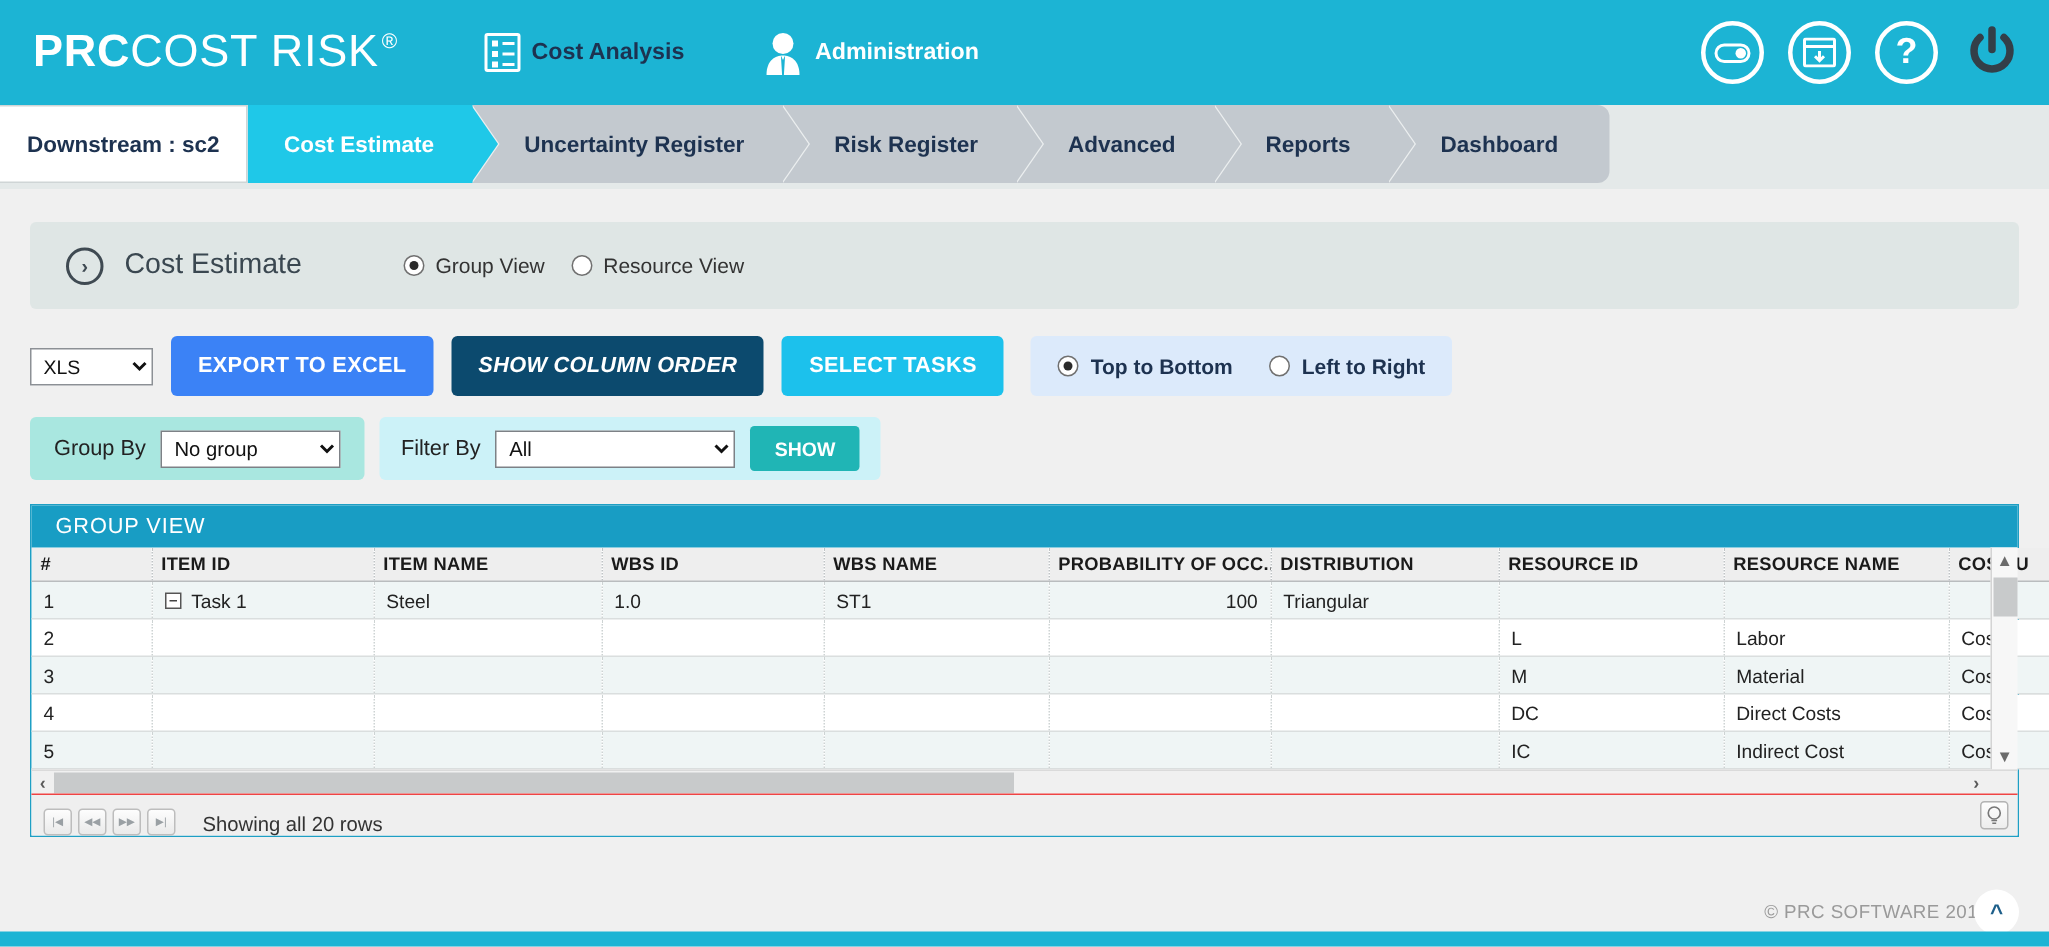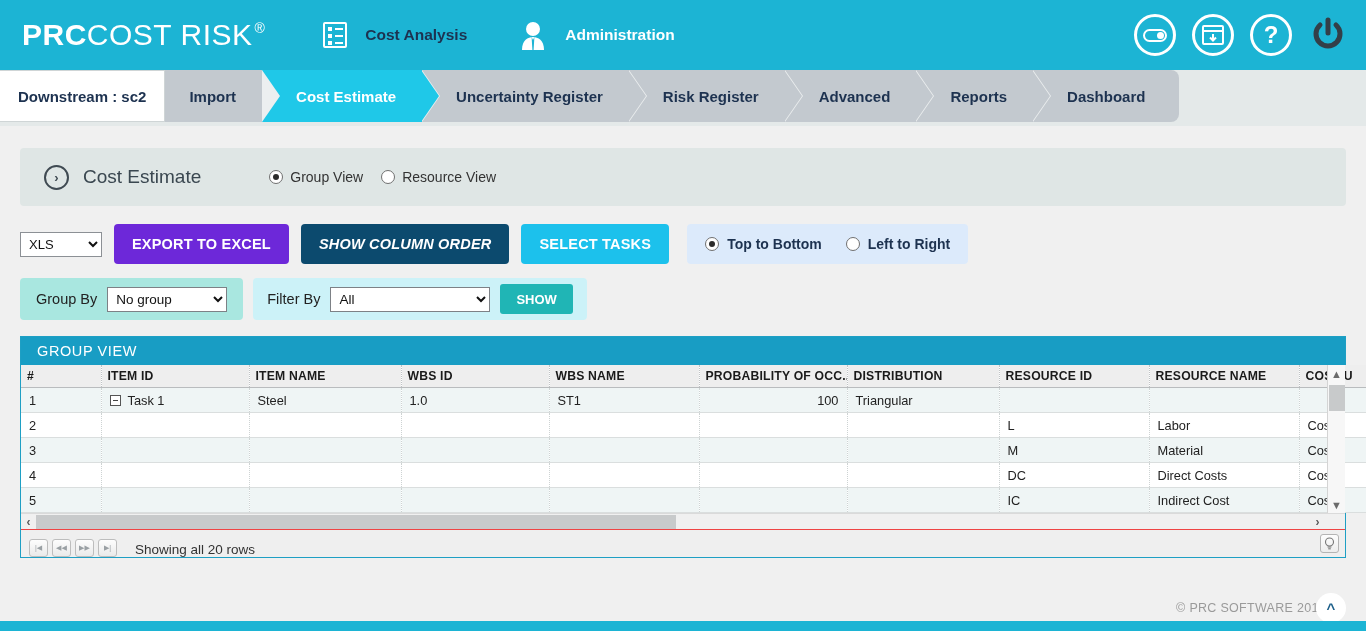--- a/index.html
+++ b/index.html
@@ -21,21 +21,21 @@
   .logo {
     margin-left: 22px;
     font-size: 30px; letter-spacing: 0.5px;
     color: #ffffff; font-weight: 300;
     display: flex; align-items: baseline;
   }
   .logo .bold { font-weight: 700; }
   .logo .reg { font-size: 14px; vertical-align: super; position: relative; top: -12px; margin-left: 2px; }
 
   .navlink {
-    display: flex; align-items: center; gap: 18px;
+    display: flex; align-items: center; gap: 7px;
     margin-left: 58px; cursor: pointer;
   }
   .navlink.admin { margin-left: 52px; }
   .navlink .lbl {
     color: #1d3250; font-weight: bold; font-size: 15.5px;
   }
   .navlink.admin .lbl { color: #ffffff; }
 
   .icon-doc { width: 24px; height: 26px; border: 2px solid #fff; border-radius: 2px; position: relative; }
   .icon-doc::before {
@@ -158,21 +158,21 @@
     border: 1px solid #8c9095; background: #fff; color: #111;
     padding: 0 4px; width: 82px;
   }
   .btn {
     height: 40px; border: none; border-radius: 4px;
     color: #fff; font-weight: bold; font-size: 14.5px;
     letter-spacing: 0.2px;
     padding: 0 18px; cursor: pointer;
     font-family: "Liberation Sans", sans-serif;
   }
-  .btn.blue { background: #6d28d9; }
+  .btn.blue { background: #3b82f6; }
   .btn.teal { background: #0c4a6e; font-style: italic; }
   .btn.cyan { background: #1cc1ec; }
   .btn.teal2 { background: #20c2c2; }
   .dirbox {
     margin-left: 6px; height: 40px;
     background: #dceafb; border-radius: 4px;
     display: flex; align-items: center; gap: 10px;
     padding: 0 18px;
     font-size: 14px; font-weight: bold; color: #1d3250;
   }
@@ -362,23 +362,20 @@
         <line x1="19" y1="4" x2="19" y2="17" stroke="#333f48" stroke-width="5" stroke-linecap="round"></line>
       </svg>
     </div>
   </div>
 </div>
 
 <div class="navwrap">
   <div class="navbar">
     <div class="scenario">Downstream :  sc2</div>
     <div class="steps">
-      <div class="step">
-          <span>Import</span>
-        </div>
       <div class="step active">
           <span>Cost Estimate</span>
         </div>
       <div class="step">
           <span>Uncertainty Register</span>
         </div>
       <div class="step">
           <span>Risk Register</span>
         </div>
       <div class="step">

